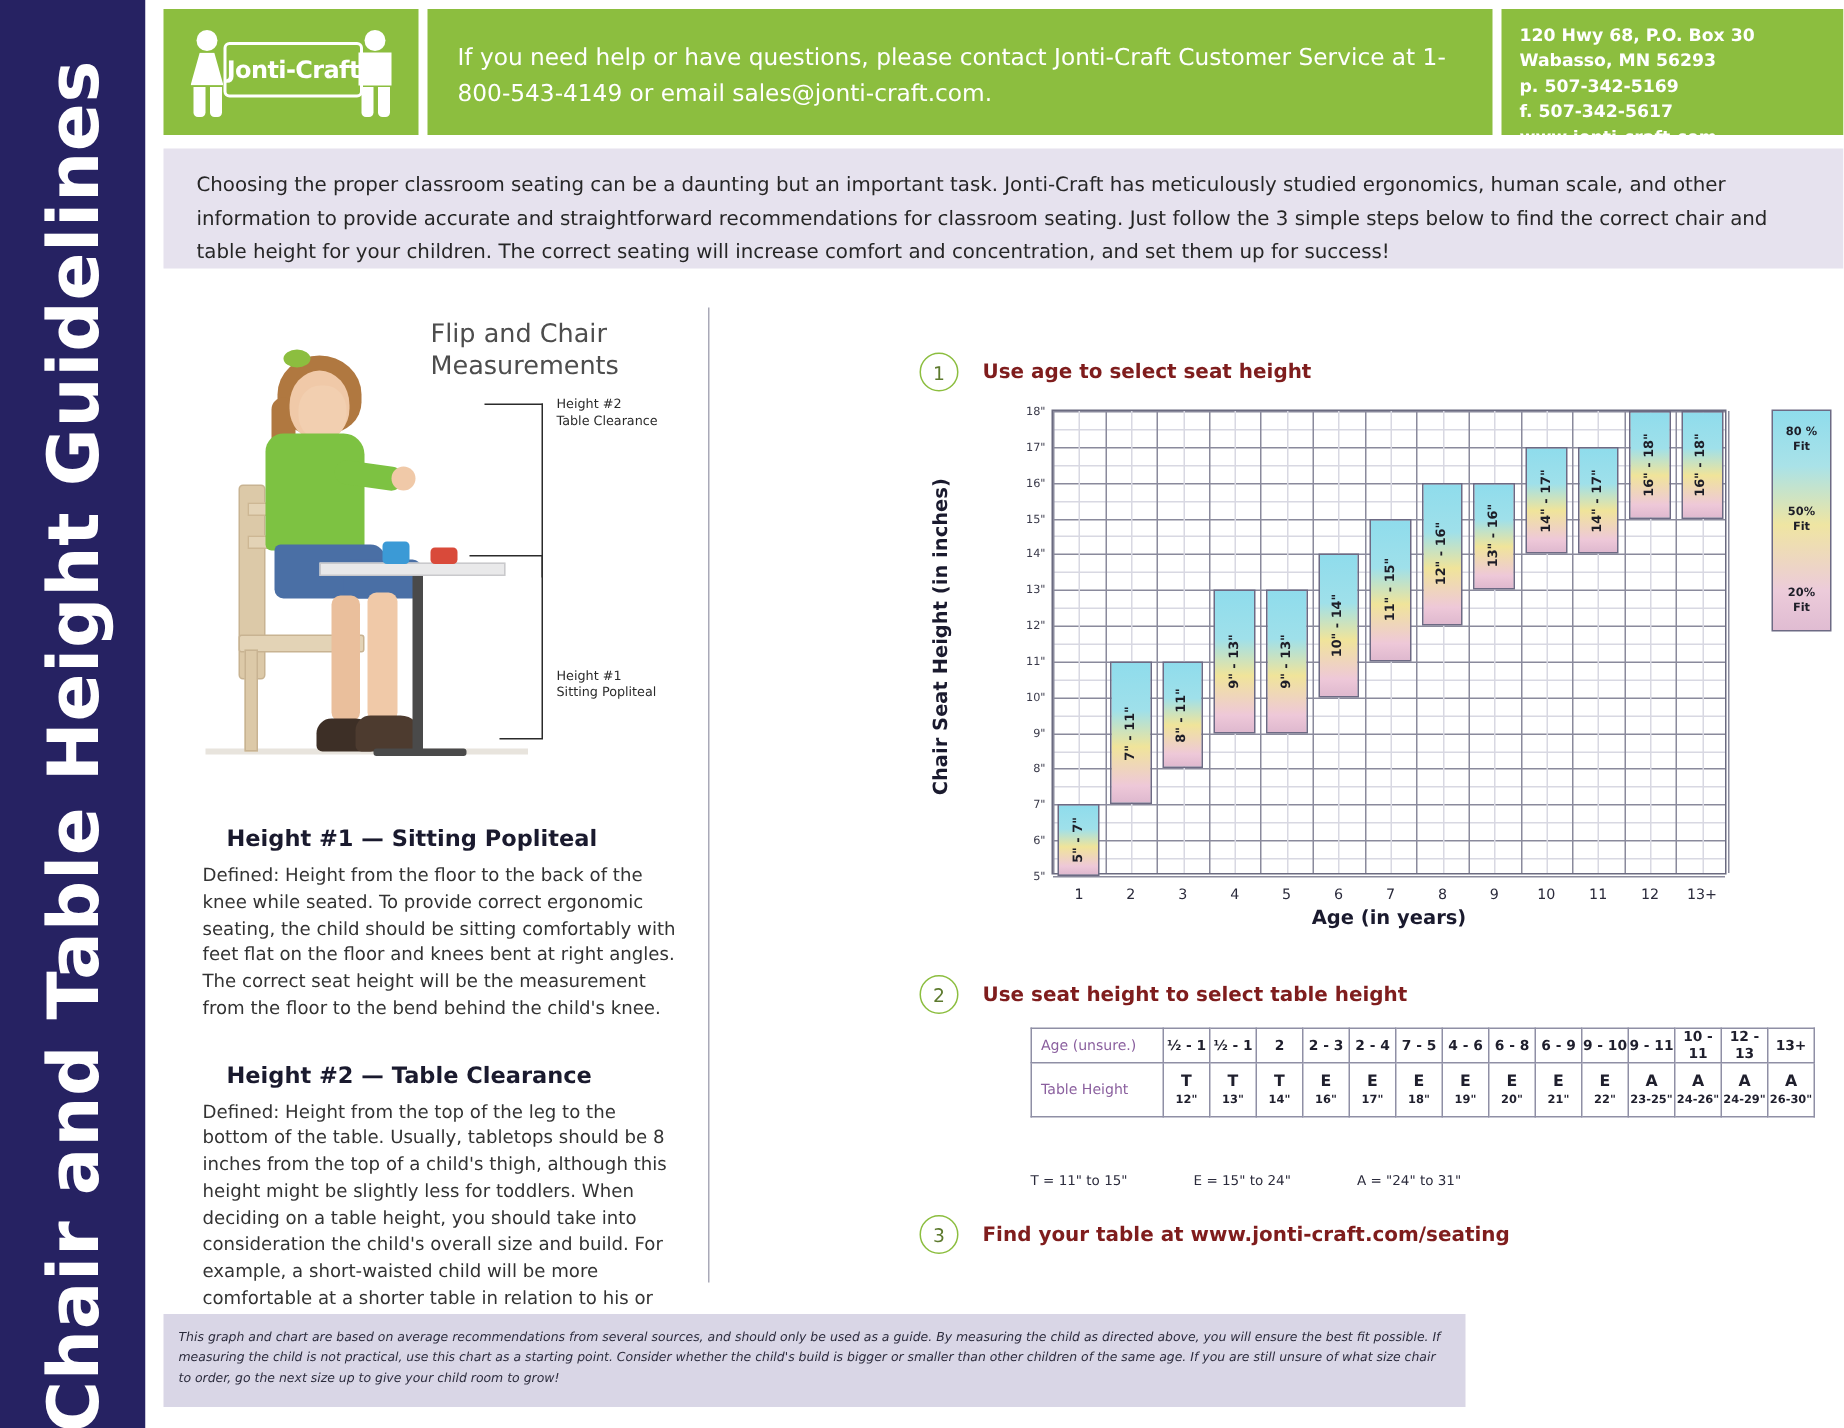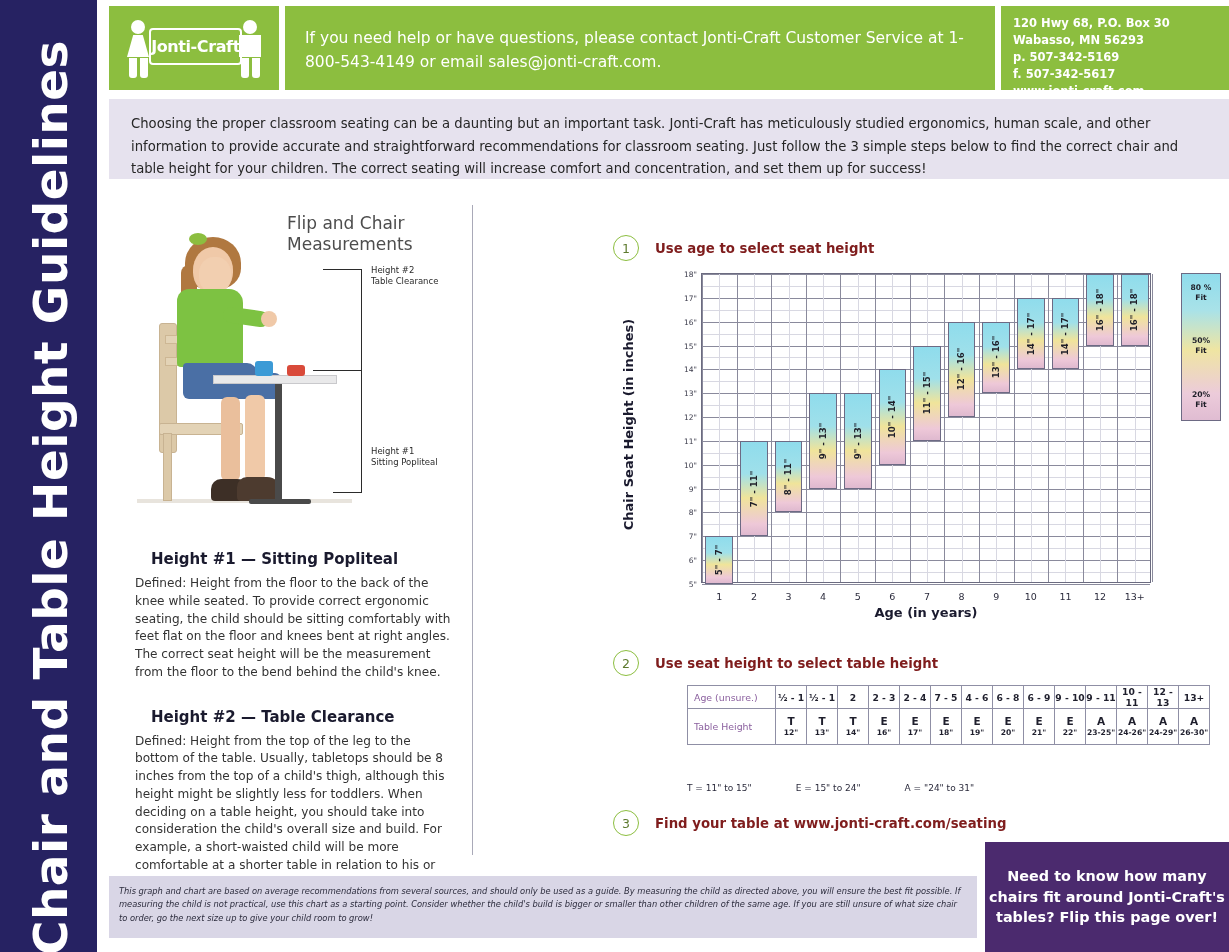--- a/index.html
+++ b/index.html
@@ -616,17 +616,14 @@
     <div class="step" id="step3">
       <div class="step-num">3</div>
       <div class="step-txt">Find your table at www.jonti-craft.com/seating</div>
     </div>
   </div>
 
   <div id="disclaimer">
     <p>This graph and chart are based on average recommendations from several sources, and should only be used as a guide. By measuring the child as directed above, you will ensure the best fit possible. If measuring the child is not practical, use this chart as a starting point. Consider whether the child's build is bigger or smaller than other children of the same age. If you are still unsure of what size chair to order, go the next size up to give your child room to grow!</p>
   </div>
 
-  <div id="flip-box">
-    <p>Need to know how many chairs fit around Jonti-Craft's tables? Flip this page over!</p>
-  </div>
 
 </div>
 
 </body></html>

